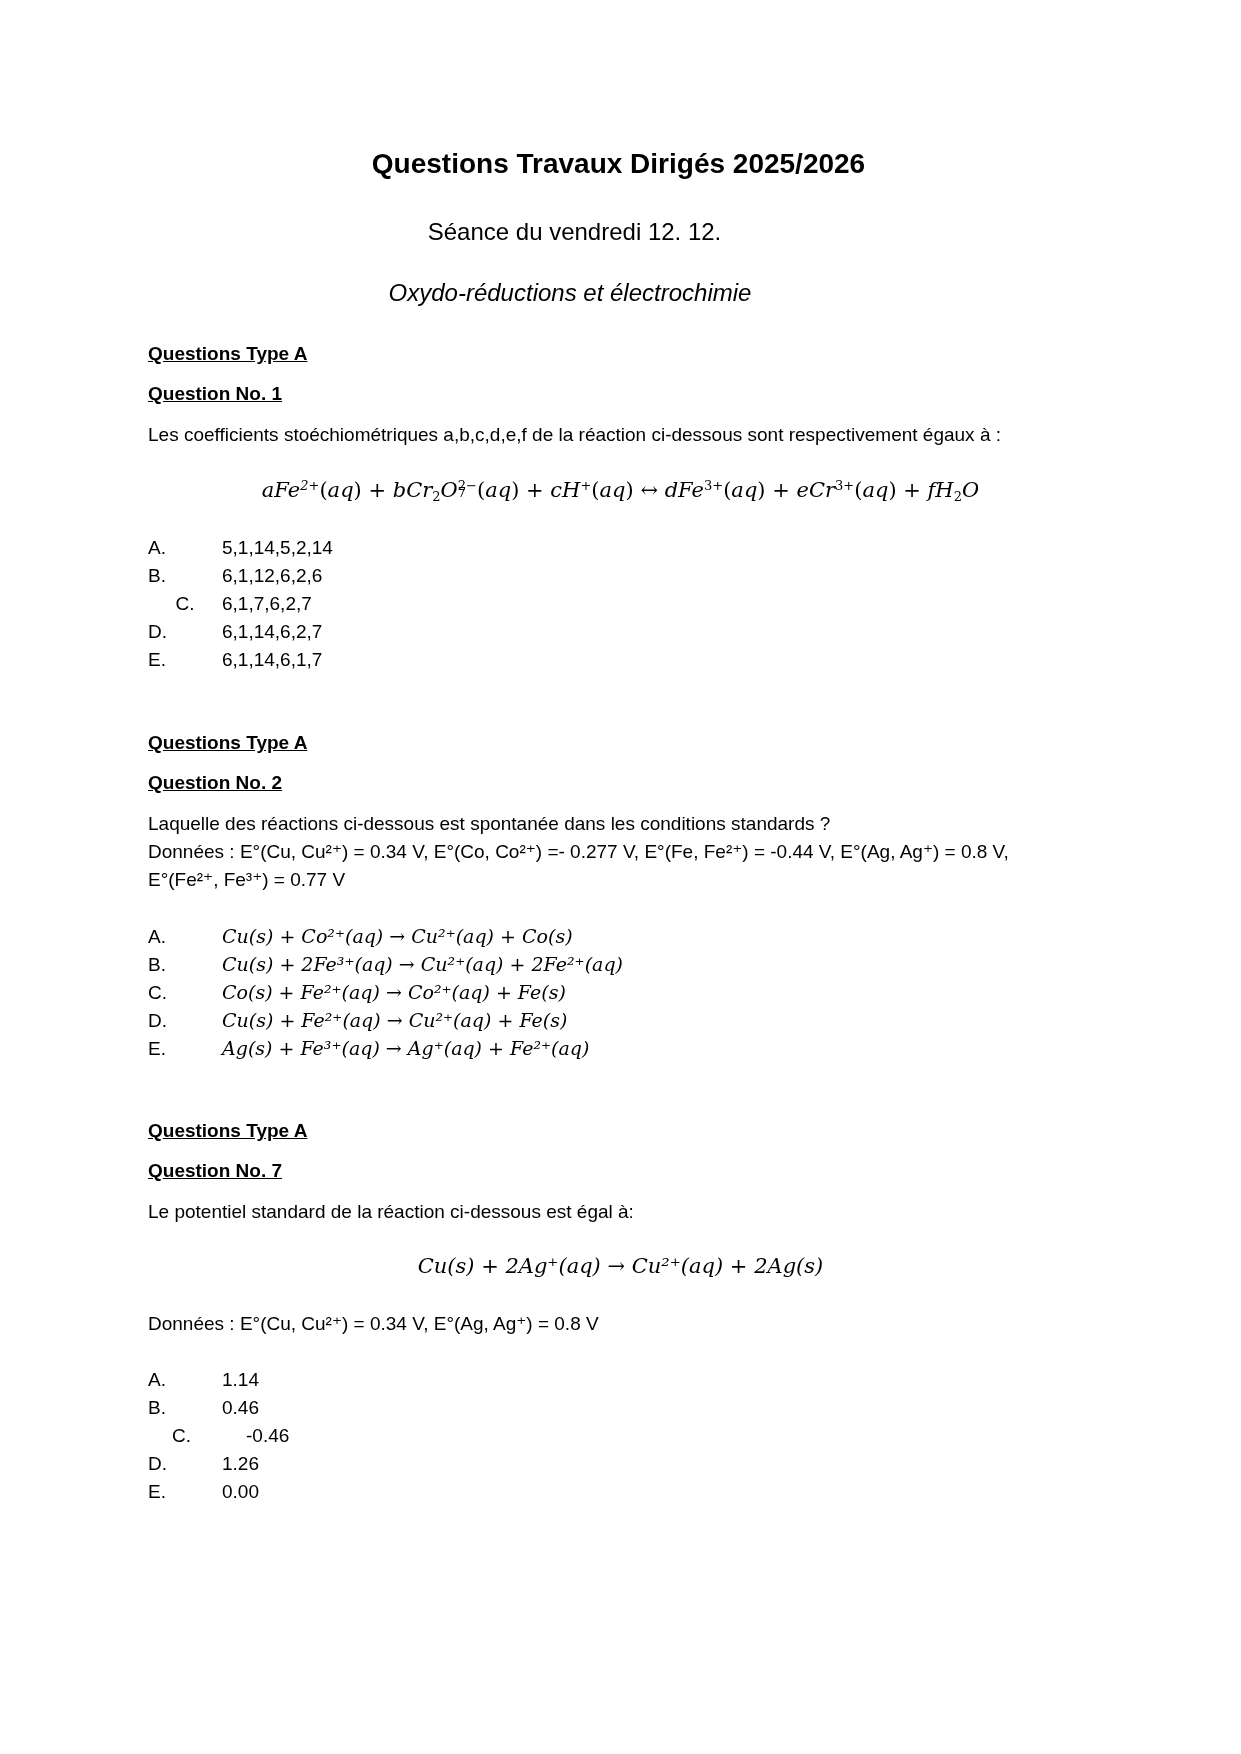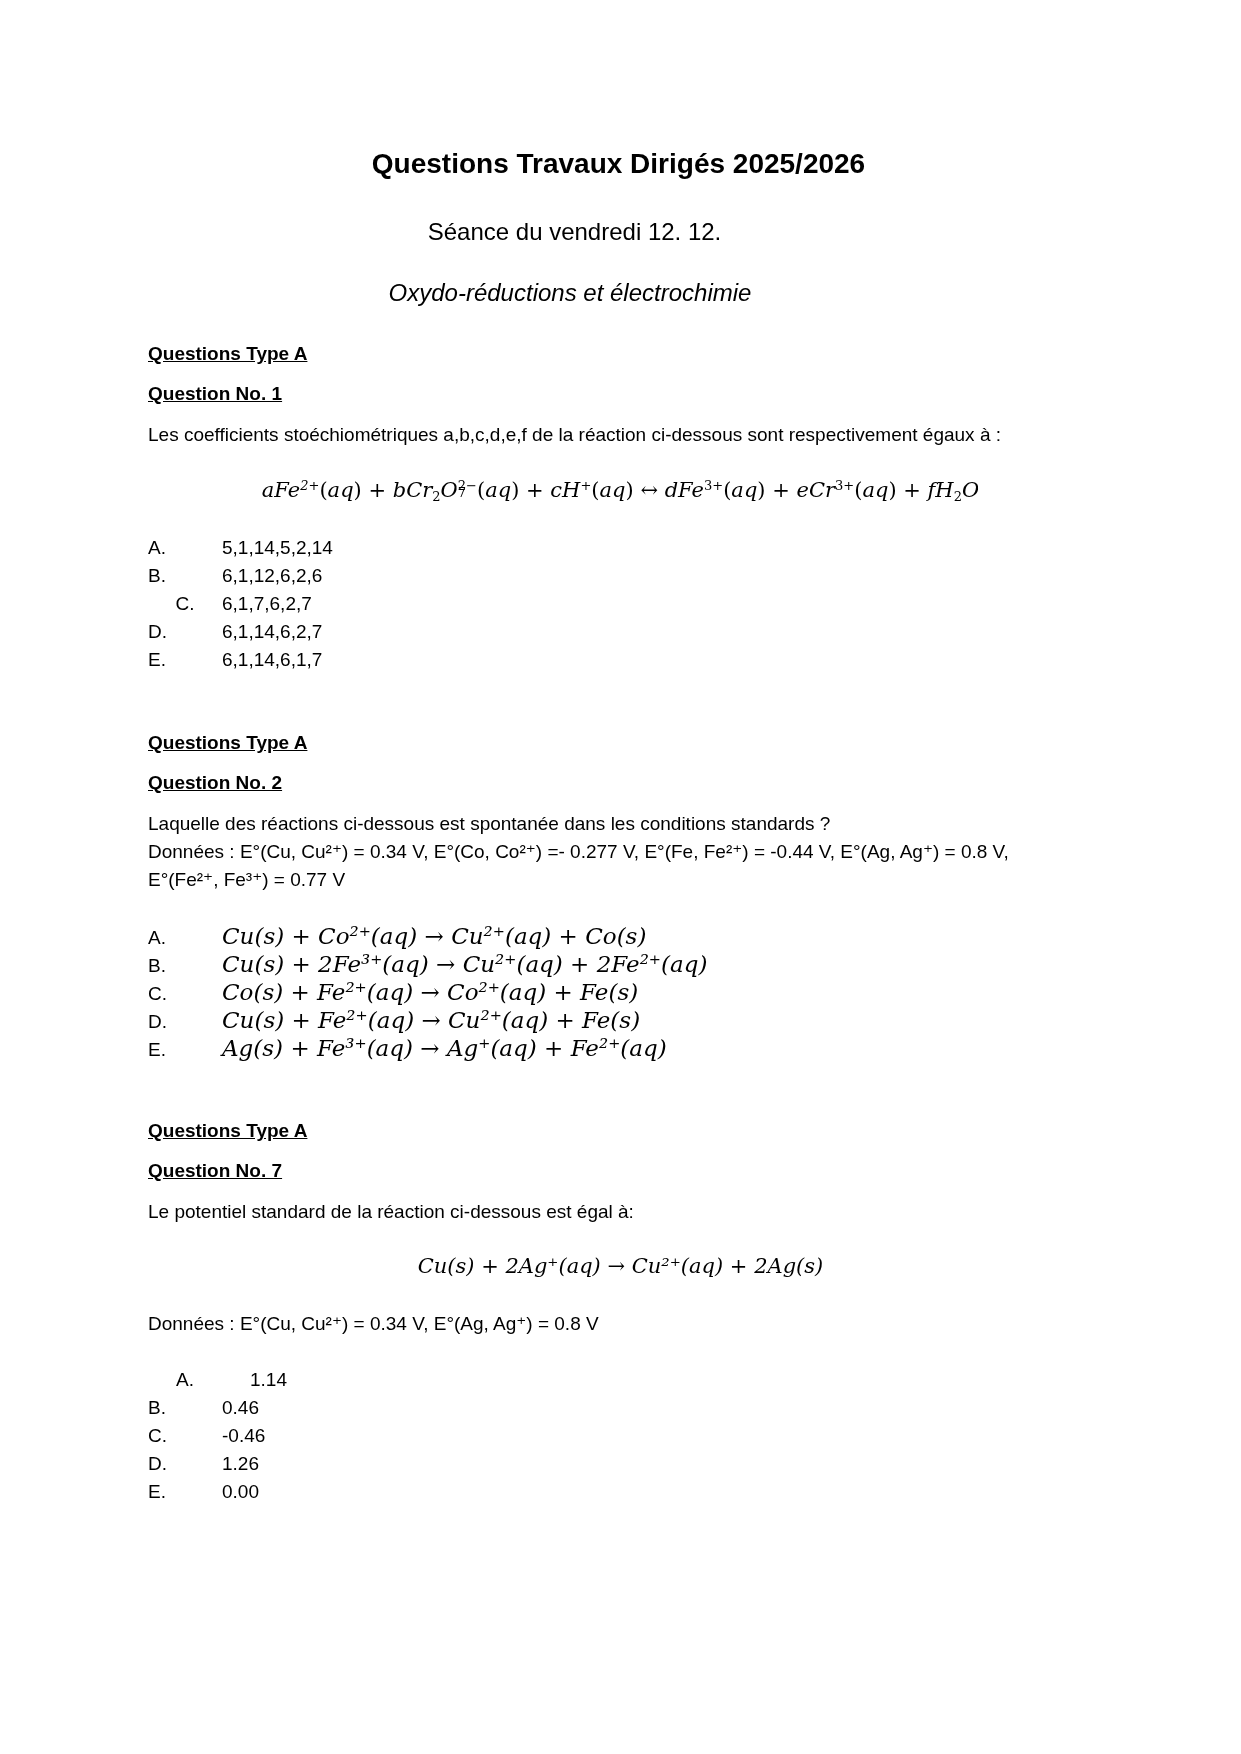--- a/index.html
+++ b/index.html
@@ -15,21 +15,21 @@
   .math .up { font-style: normal; }
   .math sup, .p sup { font-size: 62%; vertical-align: 0.55em; line-height: 0; }
   .math sub { font-size: 62%; vertical-align: -0.3em; line-height: 0; }
   .supsub { display: inline-block; position: relative; vertical-align: baseline; }
   .supsub .s1 { position: relative; top: -0.55em; font-size: 62%; }
   .supsub .s2 { position: absolute; left: 0; top: 0.55em; font-size: 62%; }
   .centered { left: 0; width: 1241px; text-align: center; }
   .opt { left: 148px; font-size: 19px; height: 28px; line-height: 28px; }
   .opt .letter { display: inline-block; width: 74px; }
   .opt .val { display: inline-block; }
-  .opt .val.math { font-size: 23px; text-align: right; }
+  .opt .val.math { font-size: 19px; text-align: right; }
 </style>
 </head>
 <body>
 
 <div class="abs title">Questions Travaux Dirigés 2025/2026</div>
 <div class="abs subtitle">Séance du vendredi 12. 12.</div>
 <div class="abs topic">Oxydo-réductions et électrochimie</div>
 
 <section>
   <div class="abs h" style="top:343px;">Questions Type A</div>
@@ -57,18 +57,18 @@
   <div class="abs opt" style="top:1006px;"><span class="letter">D.</span><span class="val math">Cu(s) + Fe²⁺(aq) → Cu²⁺(aq) + Fe(s)</span></div>
   <div class="abs opt" style="top:1034px;"><span class="letter">E.</span><span class="val math">Ag(s) + Fe³⁺(aq) → Ag⁺(aq) + Fe²⁺(aq)</span></div>
 </section>
 
 <section>
   <div class="abs h" style="top:1120px;">Questions Type A</div>
   <div class="abs h" style="top:1160px;">Question No. 7</div>
   <div class="abs p" style="top:1198px;">Le potentiel standard de la réaction ci-dessous est égal à:</div>
   <div class="abs centered math" style="top:1254px;">Cu(s) + 2Ag⁺(aq) → Cu²⁺(aq) + 2Ag(s)</div>
   <div class="abs p" style="top:1310px;">Données : E°(Cu, Cu²⁺) = 0.34 V, E°(Ag, Ag⁺) = 0.8 V</div>
-  <div class="abs opt" style="top:1366px;margin-left:28px;"><span class="letter">A.</span><span class="val">1.14</span></div>
+  <div class="abs opt" style="top:1366px;"><span class="letter">A.</span><span class="val">1.14</span></div>
   <div class="abs opt" style="top:1394px;"><span class="letter">B.</span><span class="val">0.46</span></div>
-  <div class="abs opt" style="top:1422px;"><span class="letter">C.</span><span class="val">-0.46</span></div>
+  <div class="abs opt" style="top:1422px;margin-left:24px;"><span class="letter">C.</span><span class="val">-0.46</span></div>
   <div class="abs opt" style="top:1450px;"><span class="letter">D.</span><span class="val">1.26</span></div>
   <div class="abs opt" style="top:1478px;"><span class="letter">E.</span><span class="val">0.00</span></div>
 </section>
 
 </body></html>

